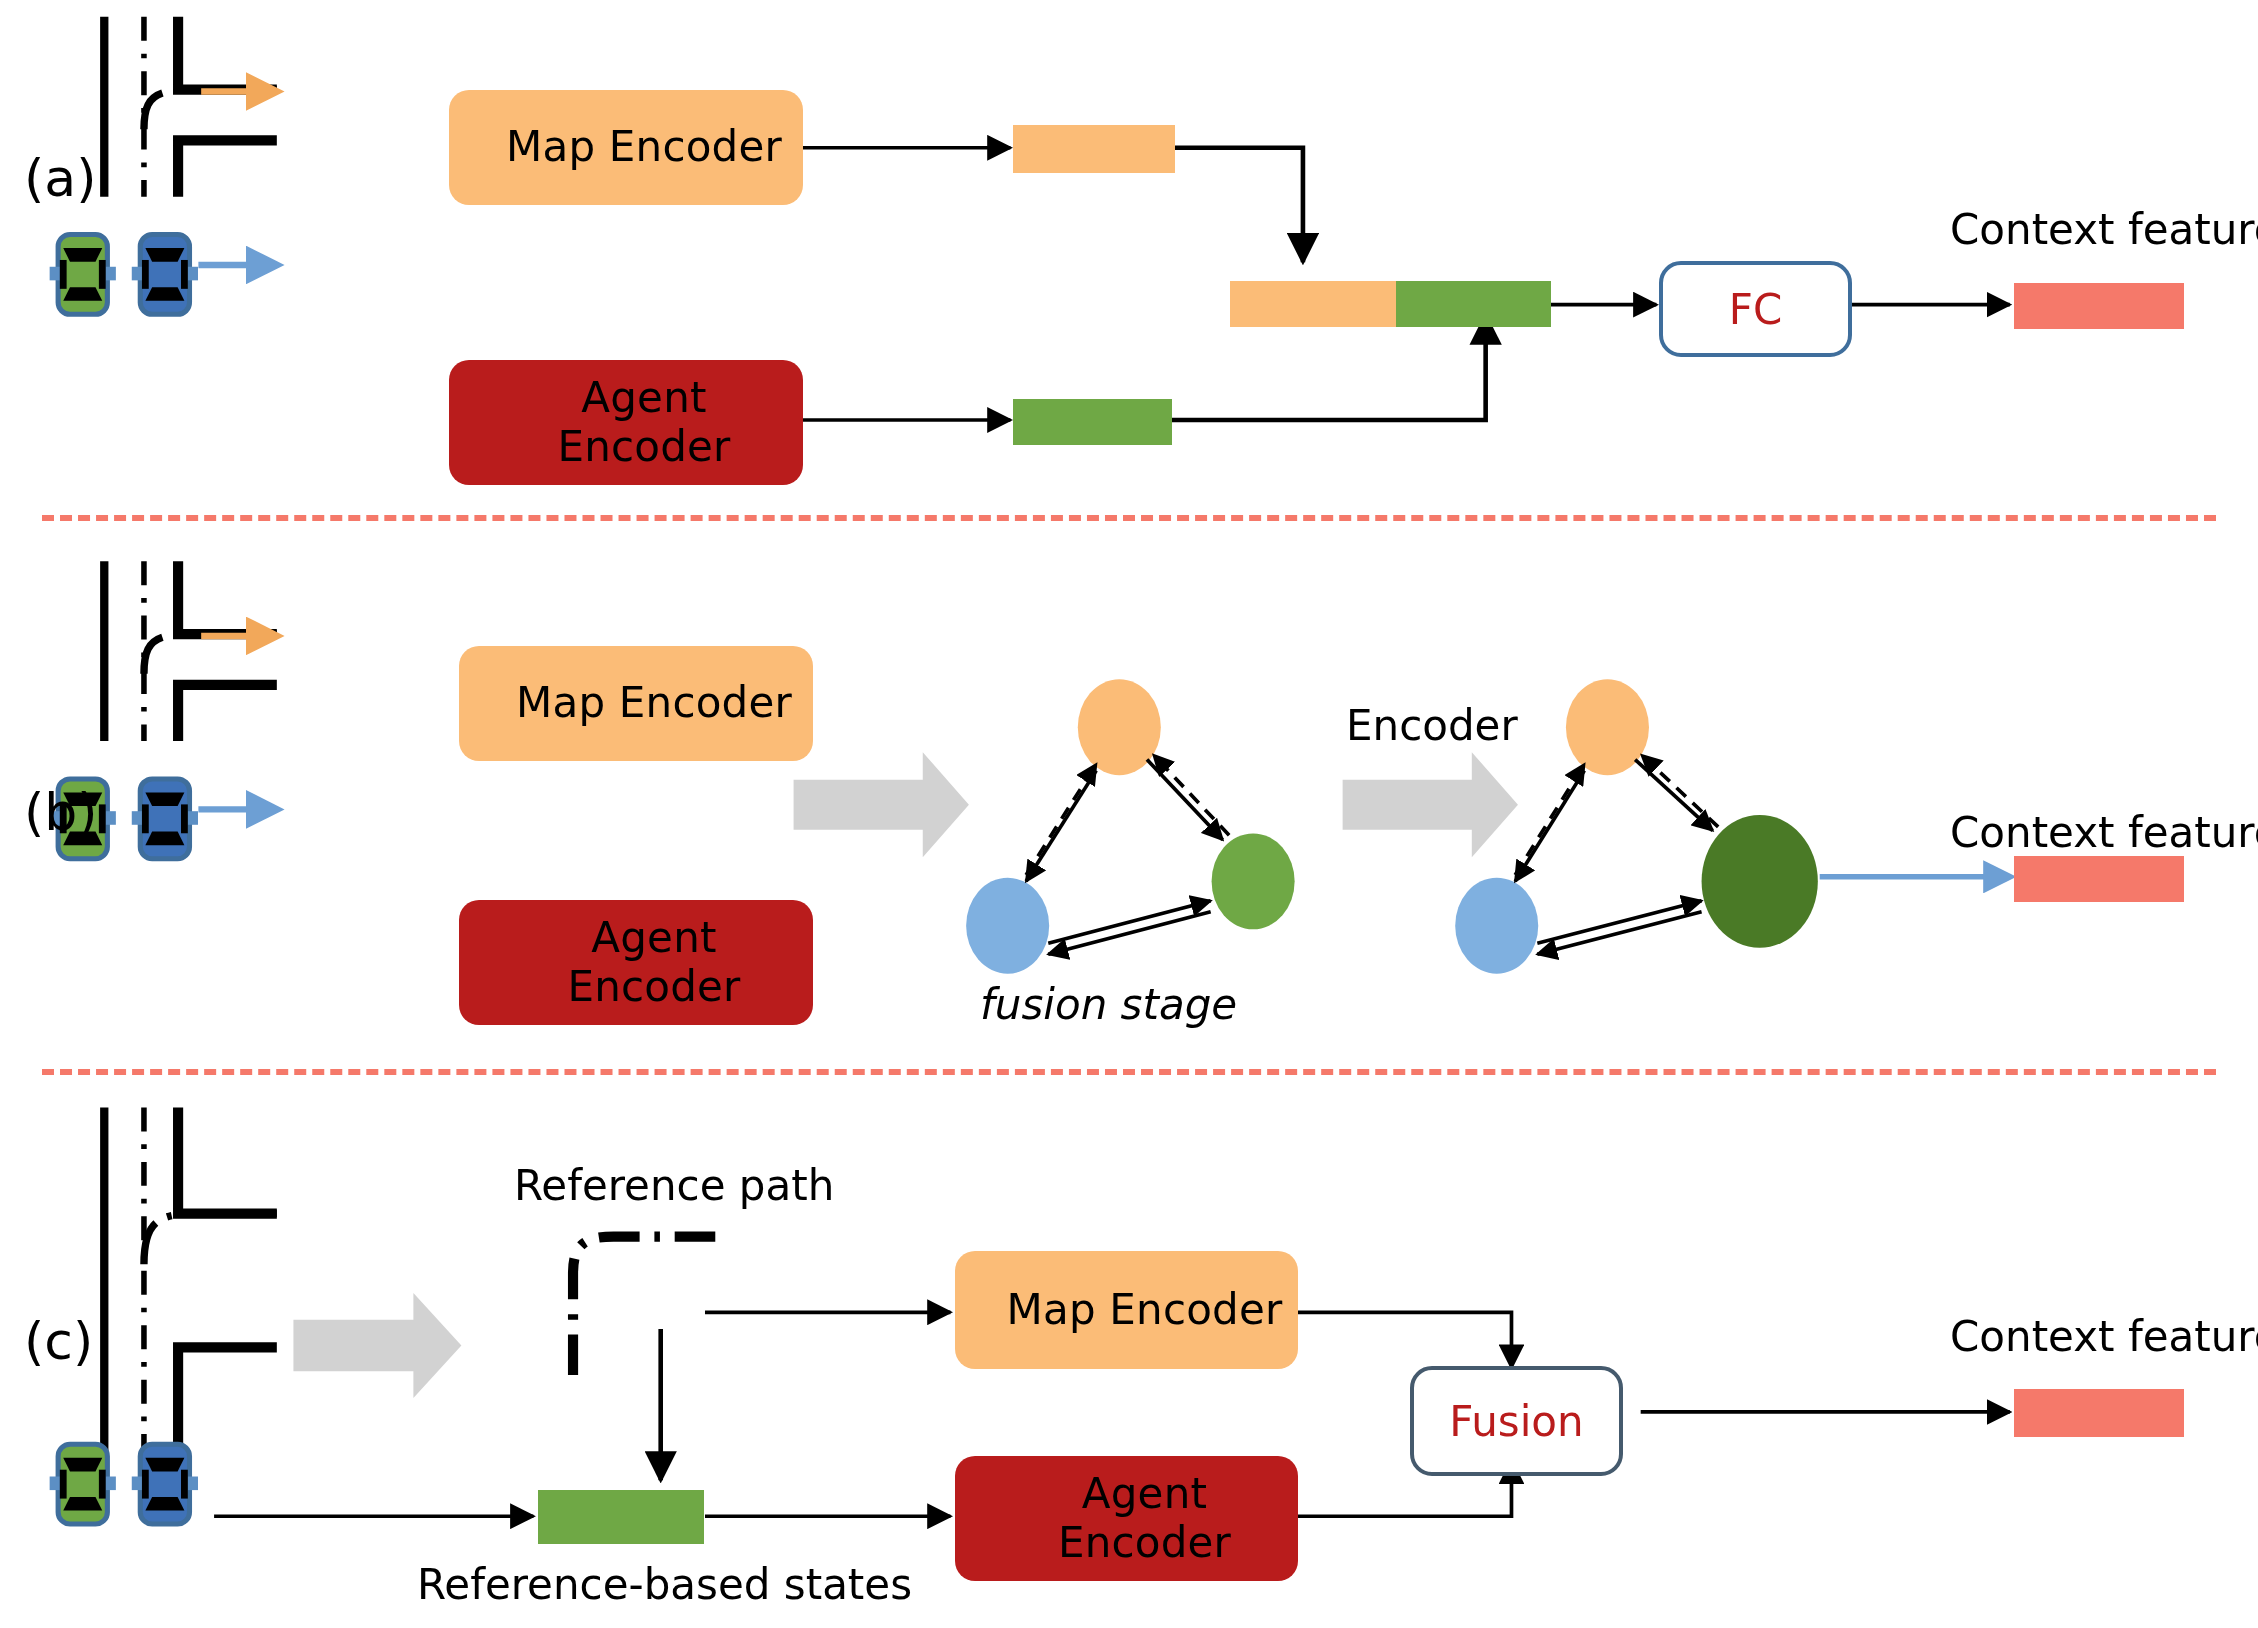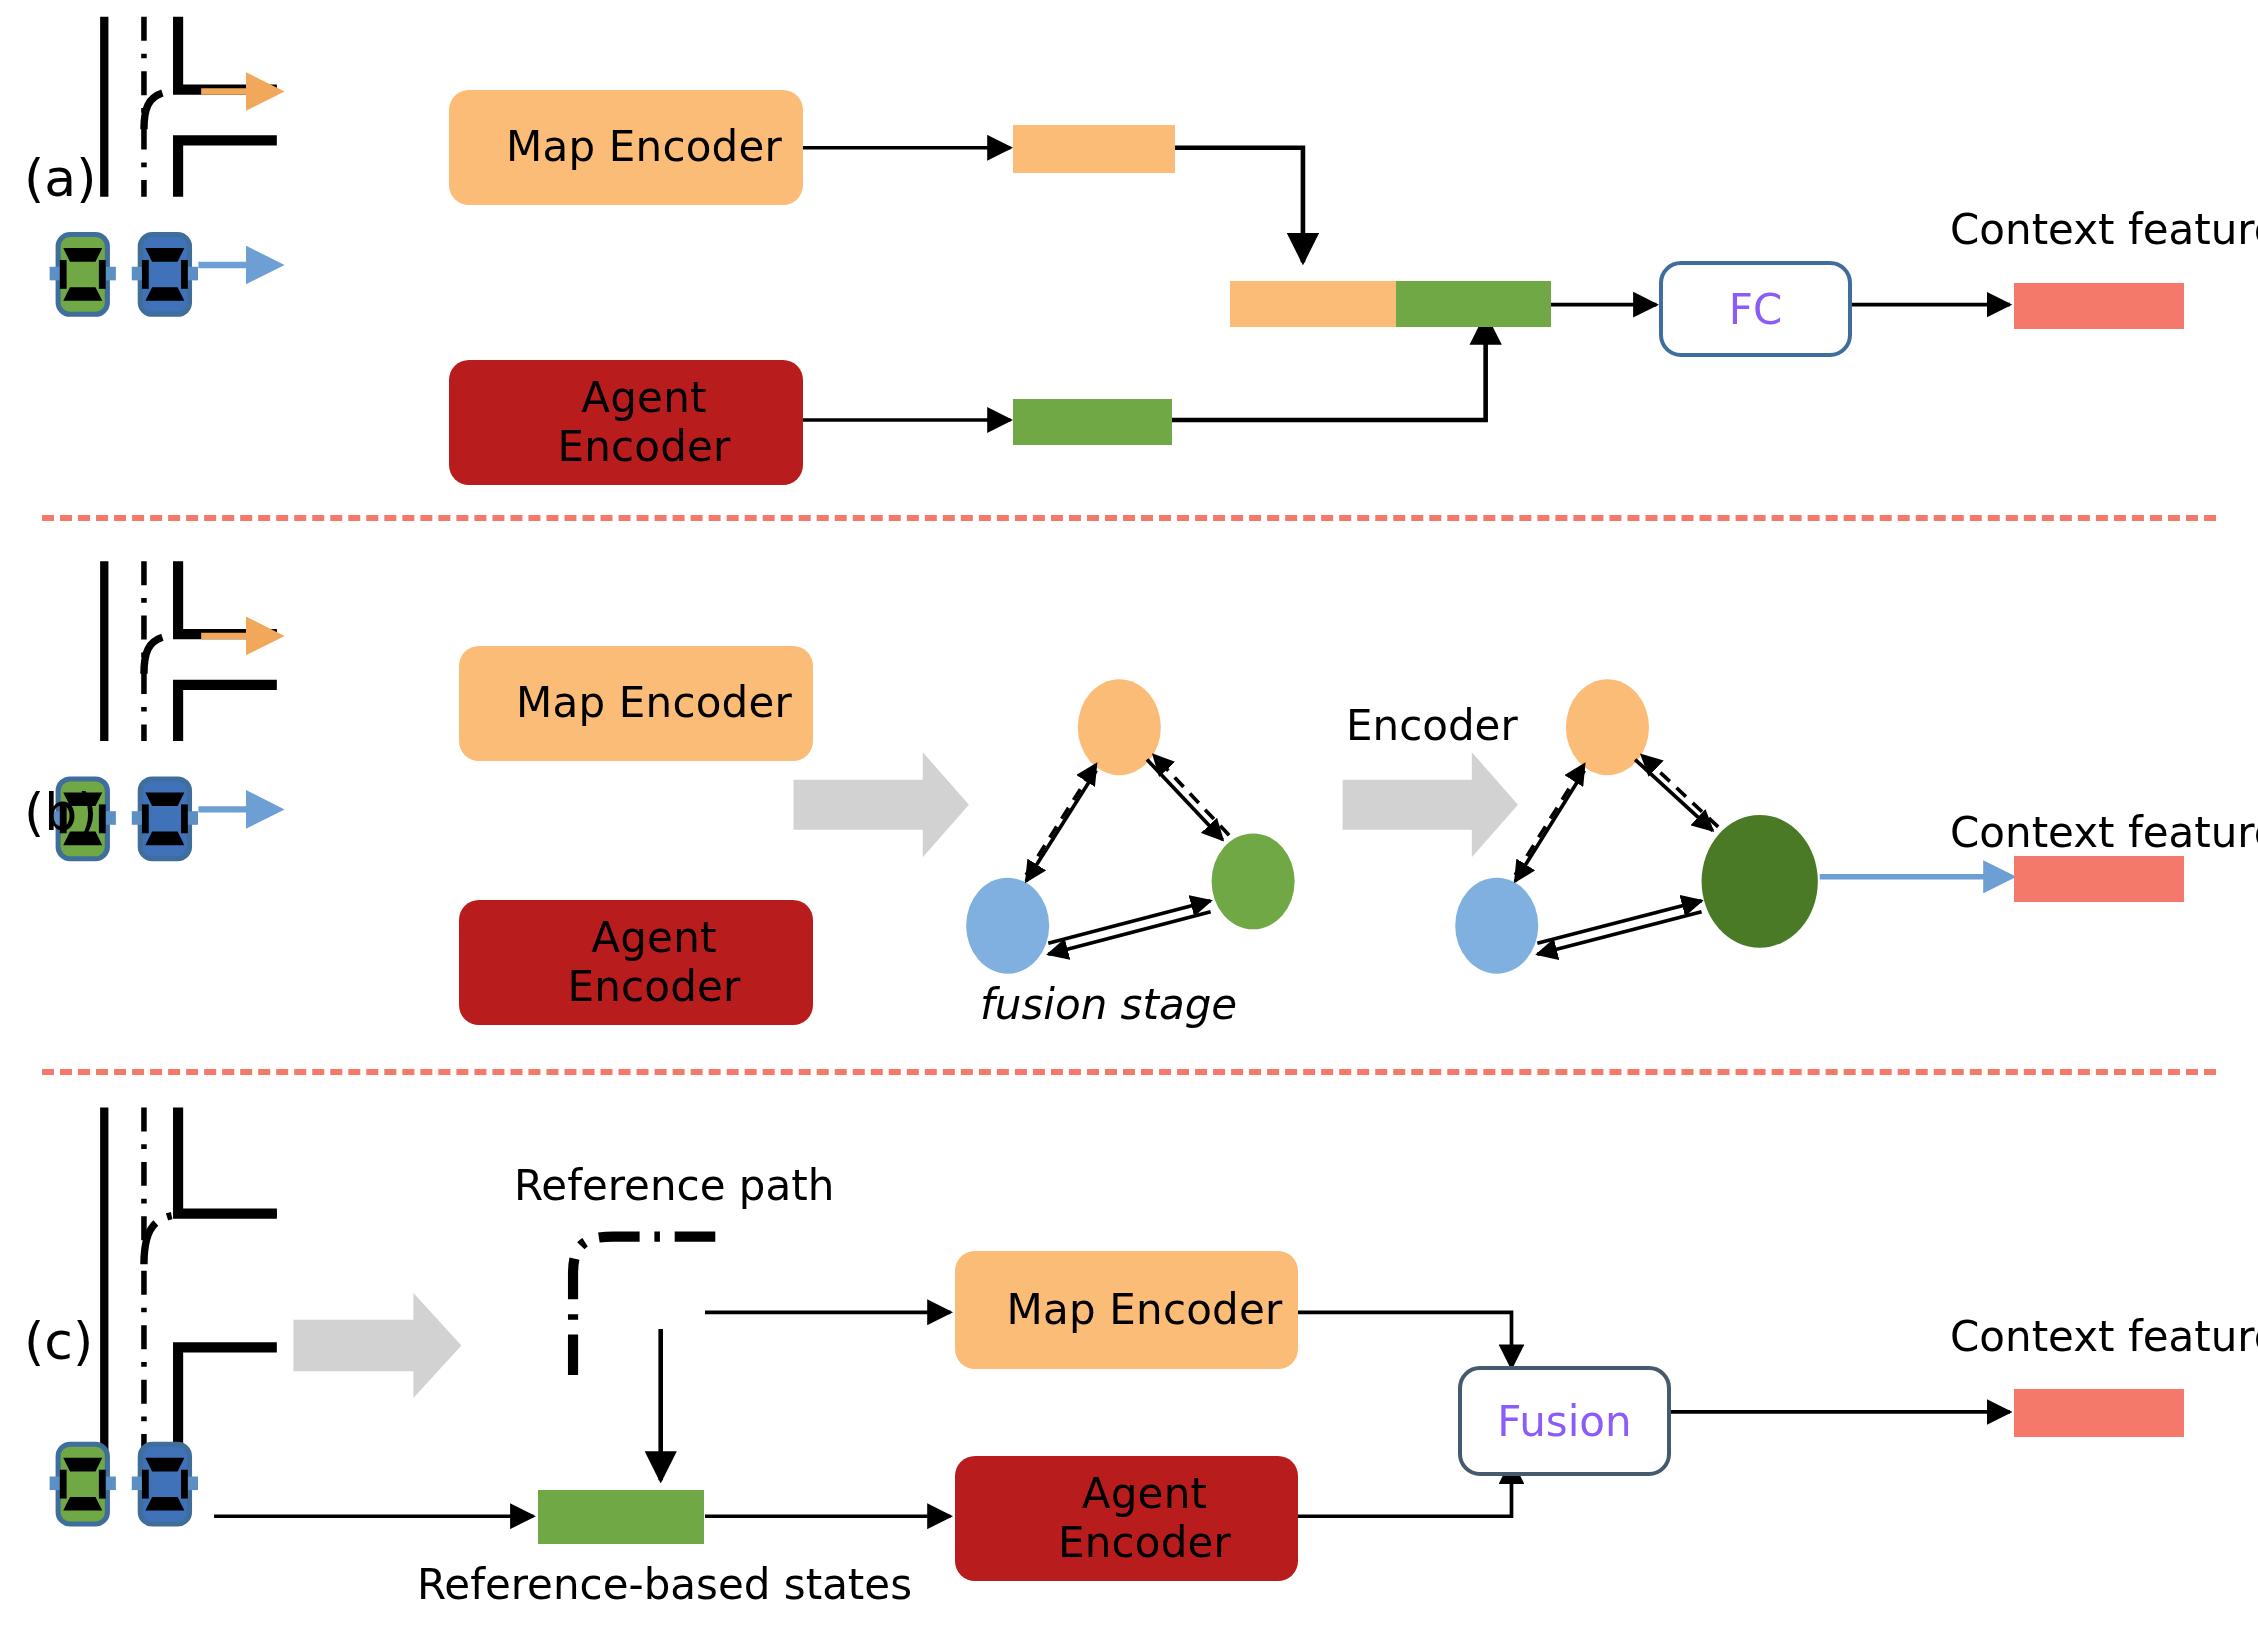--- a/index.html
+++ b/index.html
@@ -14,23 +14,23 @@
   .enc-box{
     position:absolute;display:flex;align-items:center;justify-content:center;
     text-align:center;border-radius:20px;color:#000;font-size:42px;
     font-family:"DejaVu Sans", sans-serif;line-height:1.15;letter-spacing:0.2px;padding-left:36px;
   }
   .enc-map{background:#fbbc77;}
   .enc-agent{background:#b91c1c;}
   .round-box{
     position:absolute;display:flex;align-items:center;justify-content:center;
     background:#ffffff;border:4.6px solid #3f6e9c;border-radius:22px;
-    font-size:42px;color:#8b5cf6;font-family:"DejaVu Sans", sans-serif;
-  }
-  .round-box.dark{border-color:#455a6d;margin-left:48px;}
+    font-size:42px;color:#b91c1c;font-family:"DejaVu Sans", sans-serif;
+  }
+  .round-box.dark{border-color:#455a6d;}
   .bar{position:absolute;}
   .bar-orange{background:#fbbc77;}
   .bar-green{background:#6fa845;}
   .bar-red{background:#f5796a;}
   .cap-text{
     position:absolute;font-size:42px;color:#000;white-space:nowrap;
     font-family:"DejaVu Sans", sans-serif;
   }
   .sep{position:absolute;height:0;border-top:6.5px dashed #f5796a;}
 </style>

